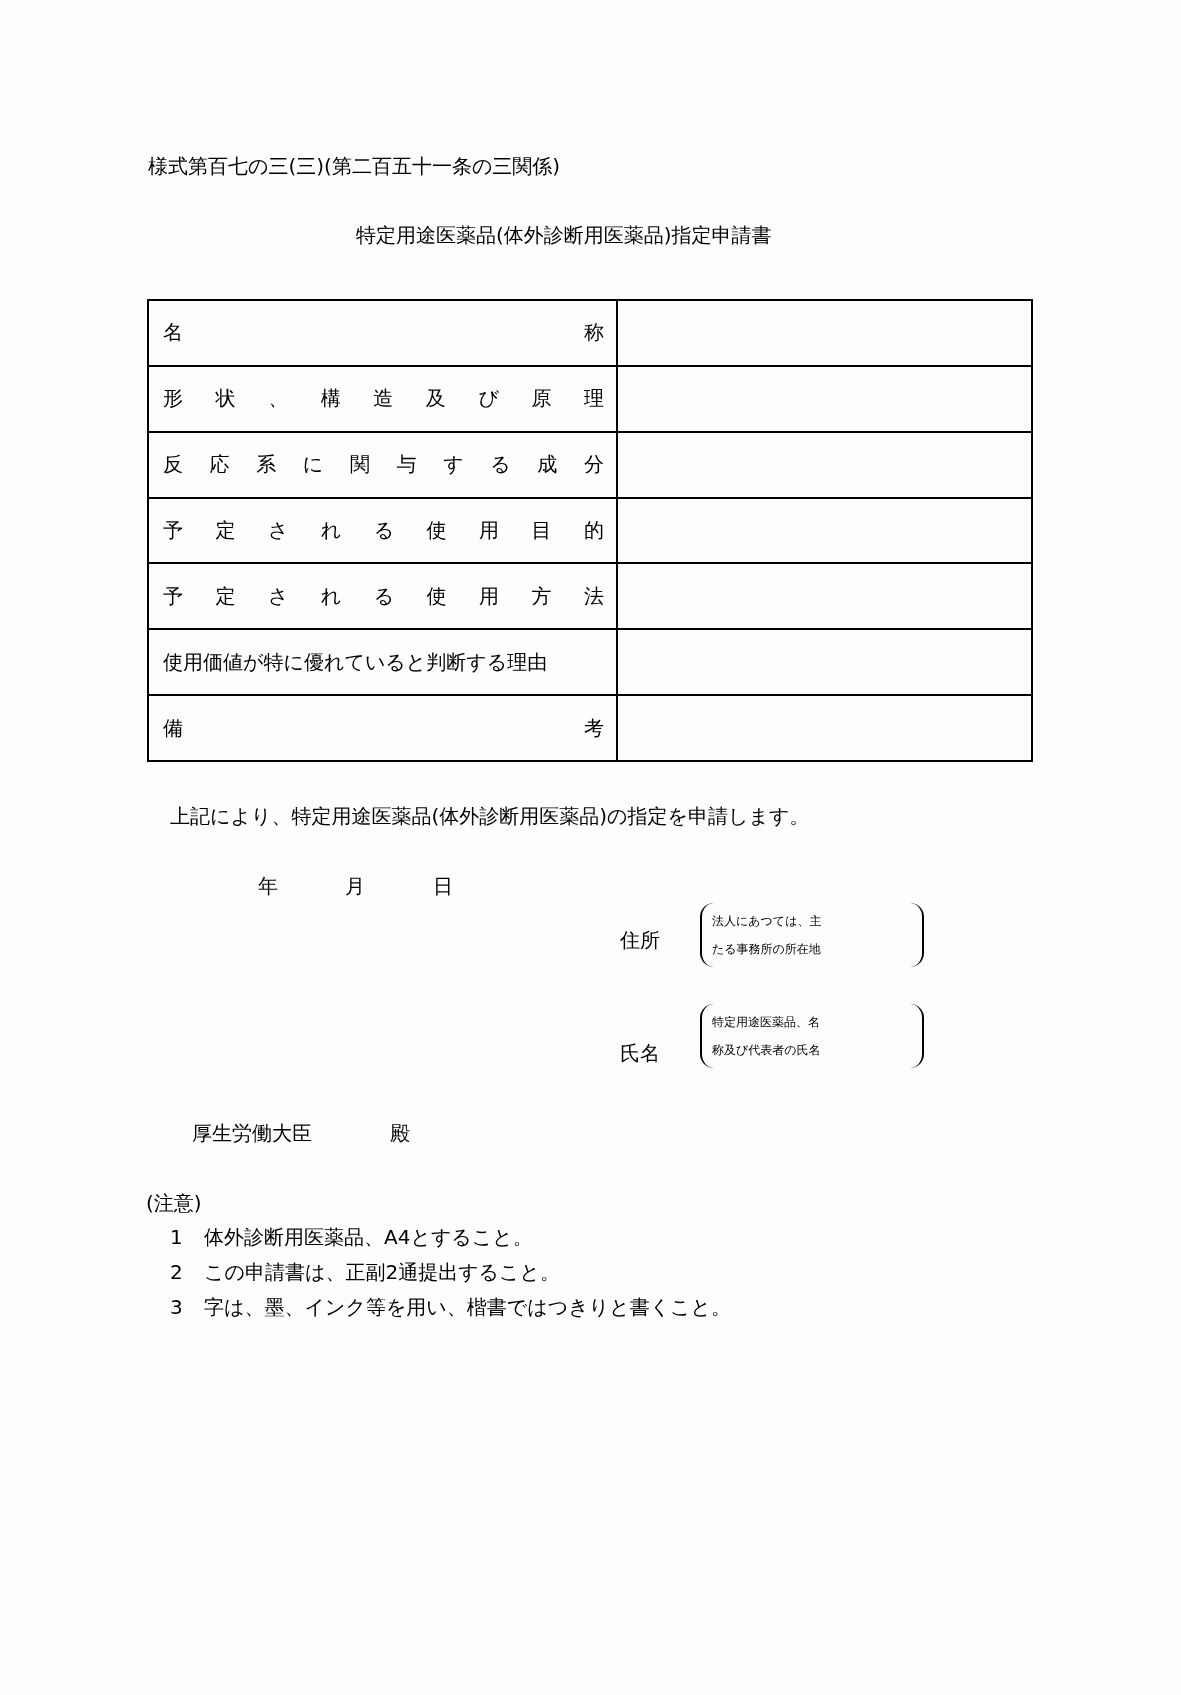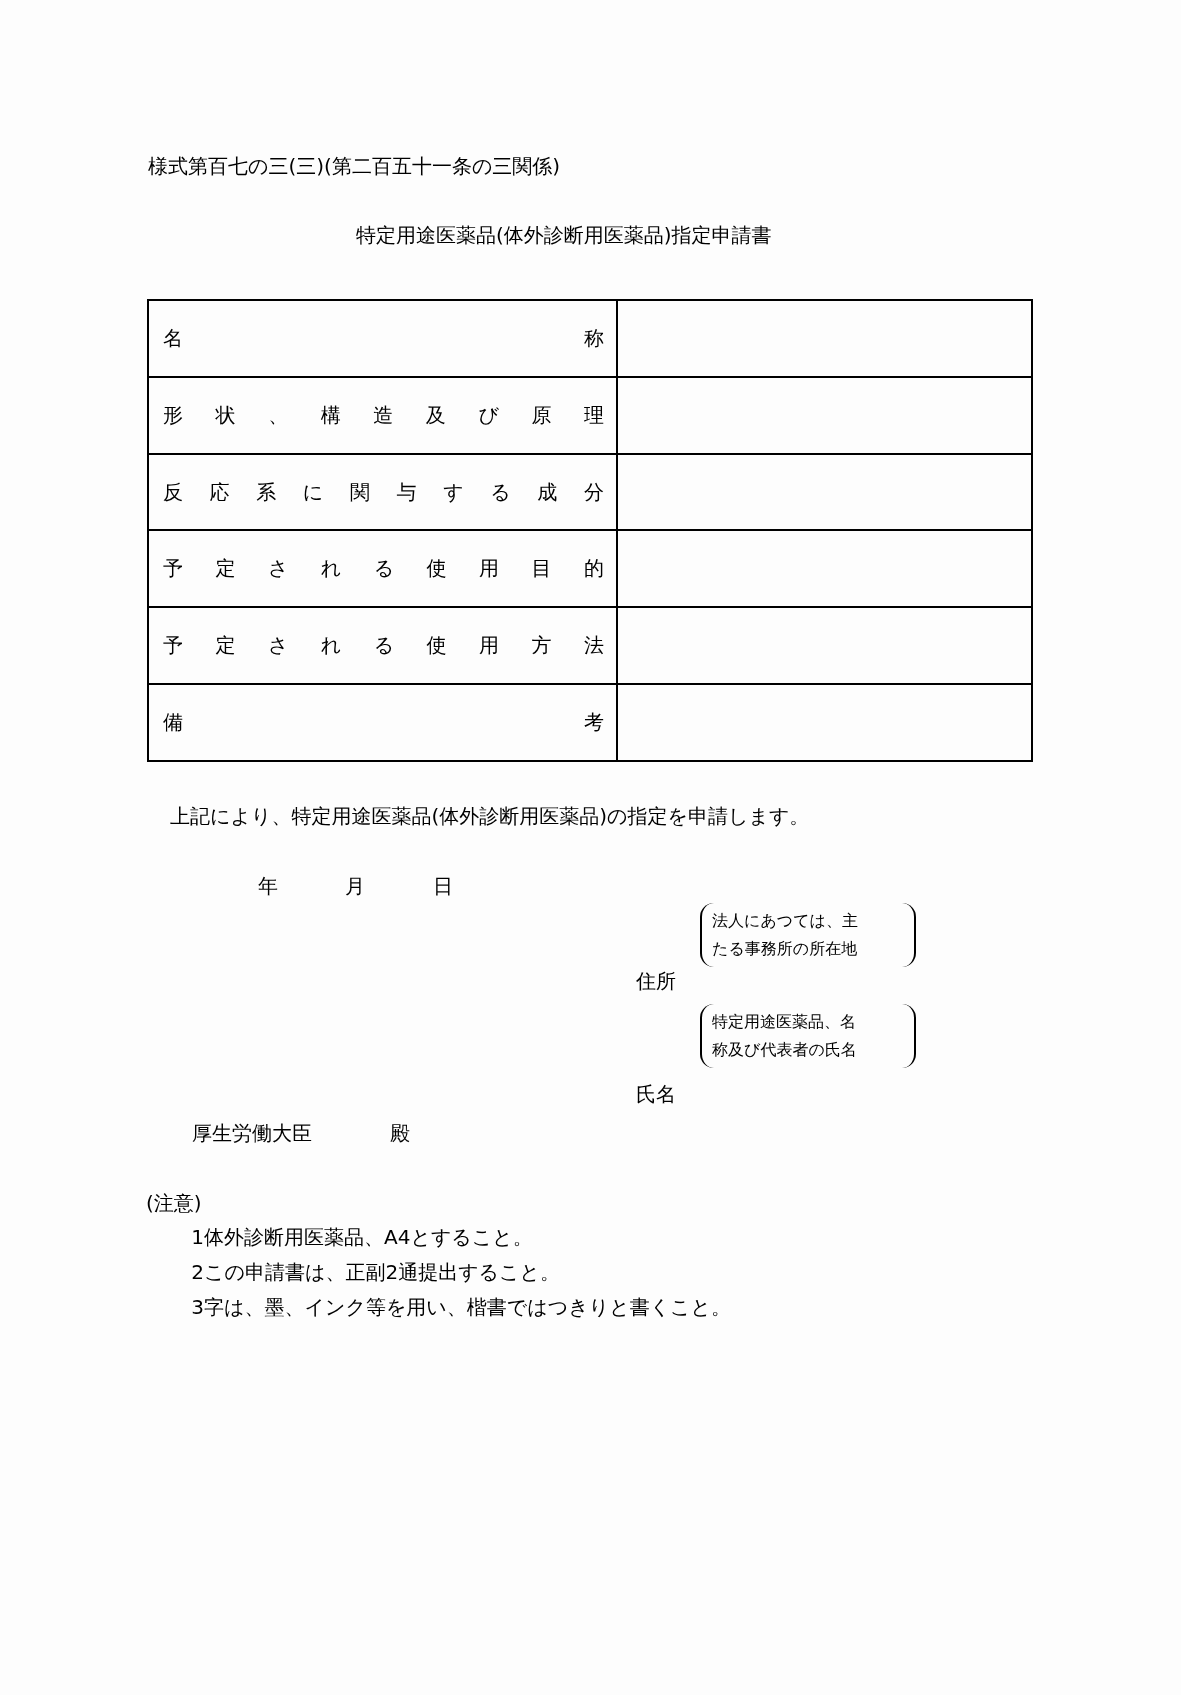--- a/index.html
+++ b/index.html
@@ -1,36 +1,36 @@
 <!DOCTYPE html>
 <html><head>
 <meta charset="utf-8">
 <style>
   html, body { margin: 0; padding: 0; }
   body {
     width: 1181px; height: 1695px; background: #fdfdfd; position: relative; overflow: hidden;
     font-family: "DejaVu Sans", "Liberation Sans", sans-serif; color: #000;
     font-size: 20px;
   }
-  .abs { position: absolute; white-space: nowrap; text-align: right; }
+  .abs { position: absolute; white-space: nowrap; }
   #form-number { left: 148px; top: 153px; }
   #doc-title { left: 356px; top: 222px; }
   #app-table {
     position: absolute; left: 147px; top: 299px; width: 886px; height: 463px;
     border-collapse: collapse; table-layout: fixed;
   }
   #app-table td { border: 2px solid #000; height: 62px; padding: 0; }
   #app-table td.label { width: 441px; padding: 0 12px 0 14px; }
   .spread { display: flex; justify-content: space-between; width: 100%; }
   #declaration { left: 170px; top: 803px; }
   .date-part { top: 873px; }
-  .addr-label { left: 636px; margin-top: 41px; }
+  .addr-label { left: 620px; }
   .bracket-box {
     position: absolute; border-left: 2px solid #000; border-right: 2px solid #000;
-    border-radius: 14px; padding: 4px 4px 4px 10px; line-height: 28px; font-size: 16px;
+    border-radius: 14px; padding: 4px 12px 4px 10px; line-height: 28px; font-size: 12px;
     width: 198px;
   }
   #recipient { left: 192px; top: 1120px; }
   #honorific { left: 390px; top: 1120px; }
   #notes-head { left: 146px; top: 1190px; }
   .note { left: 170px; }
   .note .num { display: inline-block; width: 34px; }
 </style>
 </head>
 <body>
@@ -110,20 +110,28 @@
             <span>用</span>
             <span>方</span>
             <span>法</span>
           </div>
         </td>
         <td></td>
       </tr>
       <tr>
         <td class="label">
           <div class="spread">
+            <span>使用価値が特に優れていると判断する理由</span>
+          </div>
+        </td>
+        <td></td>
+      </tr>
+      <tr>
+        <td class="label">
+          <div class="spread">
             <span>備</span>
             <span>考</span>
           </div>
         </td>
         <td></td>
       </tr>
     </tbody>
 </table>
 
 <div class="abs" id="declaration">上記により、特定用途医薬品(体外診断用医薬品)の指定を申請します。</div>

